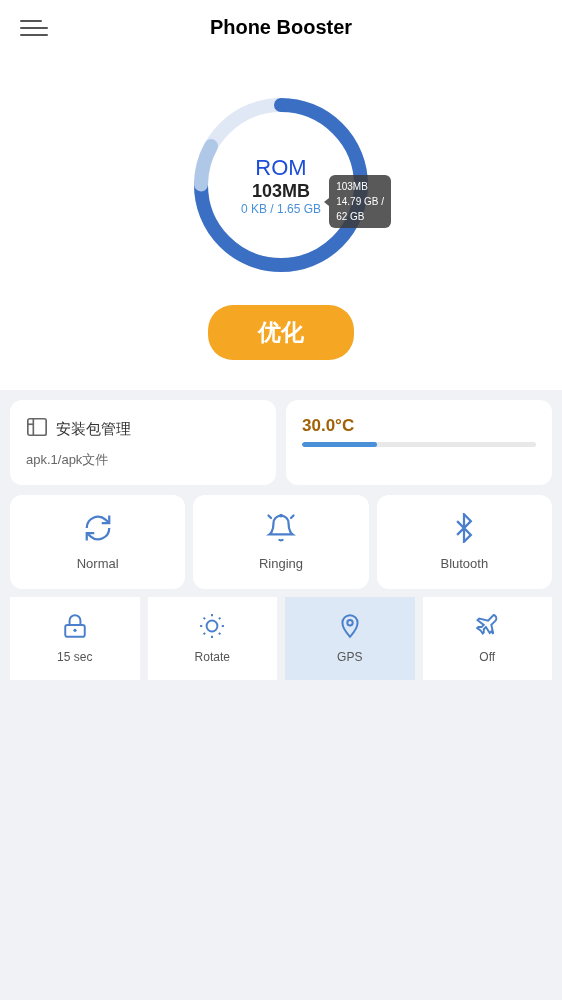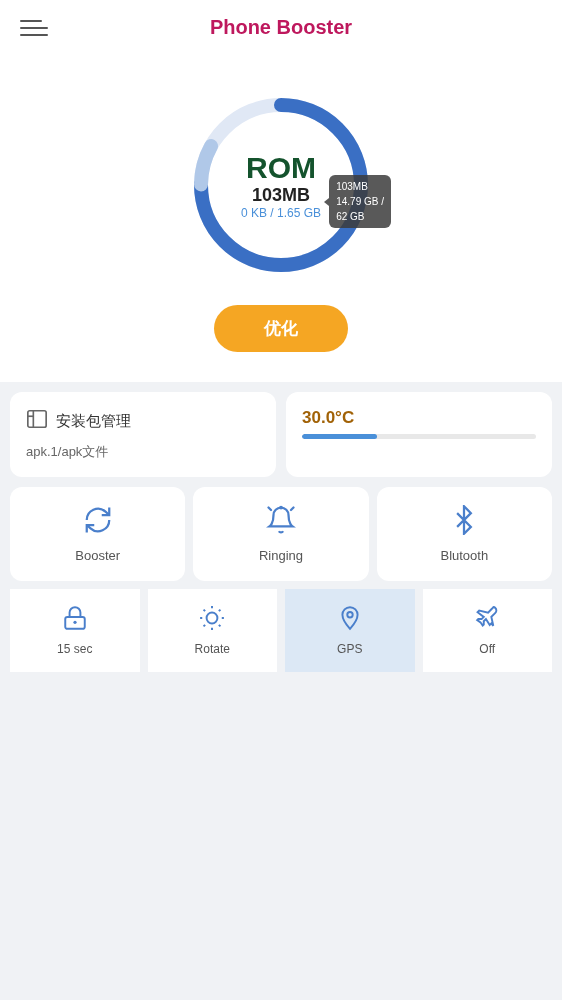--- a/index.html
+++ b/index.html
@@ -32,21 +32,21 @@
       display: block;
       width: 28px;
       height: 2px;
       background: #555;
       border-radius: 2px;
     }
     .header-menu-icon span:first-child { width: 22px; }
     .header-title {
       font-size: 20px;
       font-weight: 700;
-      color: #be185d;
+      color: #000000;
     }
 
     
     .rom-card {
       background: #fff;
       margin: 0 0 10px 0;
       padding: 30px 20px 30px;
       display: flex;
       flex-direction: column;
       align-items: center;
@@ -63,23 +63,23 @@
       transform: rotate(-90deg);
     }
     .gauge-center {
       position: absolute;
       top: 50%;
       left: 50%;
       transform: translate(-50%, -50%);
       text-align: center;
     }
     .gauge-center .rom-label {
-      font-size: 30px;
-      font-weight: 700;
-      color: #14532d;
+      font-size: 22px;
+      font-weight: 400;
+      color: #1d4ed8;
     }
     .gauge-center .rom-value {
       font-size: 18px;
       font-weight: 600;
       color: #222;
     }
     .gauge-center .rom-detail {
       font-size: 12px;
       color: #4a90d9;
     }
@@ -109,21 +109,21 @@
       border-color: transparent rgba(60,60,60,0.85) transparent transparent;
     }
 
     
     .optimize-btn {
       background: #f5a623;
       color: #fff;
       border: none;
       border-radius: 25px;
       padding: 12px 50px;
-      font-size: 17px;
+      font-size: 23px;
       font-weight: 600;
       cursor: pointer;
     }
 
     
     .cards-row {
       display: flex;
       gap: 10px;
       padding: 0 10px;
       margin-bottom: 10px;
@@ -295,21 +295,21 @@
 
   <div class="quick-item">
     <span class="quick-item-icon">
       <svg width="30" height="30" viewBox="0 0 24 24" fill="none" stroke="#4a7fcb" stroke-width="1.8">
         <path d="M21 2v6h-6"></path>
         <path d="M3 12a9 9 0 0 1 15-6.7L21 8"></path>
         <path d="M3 22v-6h6"></path>
         <path d="M21 12a9 9 0 0 1-15 6.7L3 16"></path>
       </svg>
     </span>
-    <span class="quick-item-label">Booster</span>
+    <span class="quick-item-label">Normal</span>
   </div>
 
   <div class="quick-item">
     <span class="quick-item-icon">
       <svg width="30" height="30" viewBox="0 0 24 24" fill="none" stroke="#4a7fcb" stroke-width="1.8">
         <path d="M18 8A6 6 0 0 0 6 8c0 7-3 9-3 9h18s-3-2-3-9"></path>
         <path d="M13.73 21a2 2 0 0 1-3.46 0"></path>
         <line x1="12" y1="2" x2="12" y2="2" stroke-width="3" stroke-linecap="round"></line>
         <path d="M4 4 L2 2M20 4 L22 2" stroke-linecap="round"></path>
       </svg>

